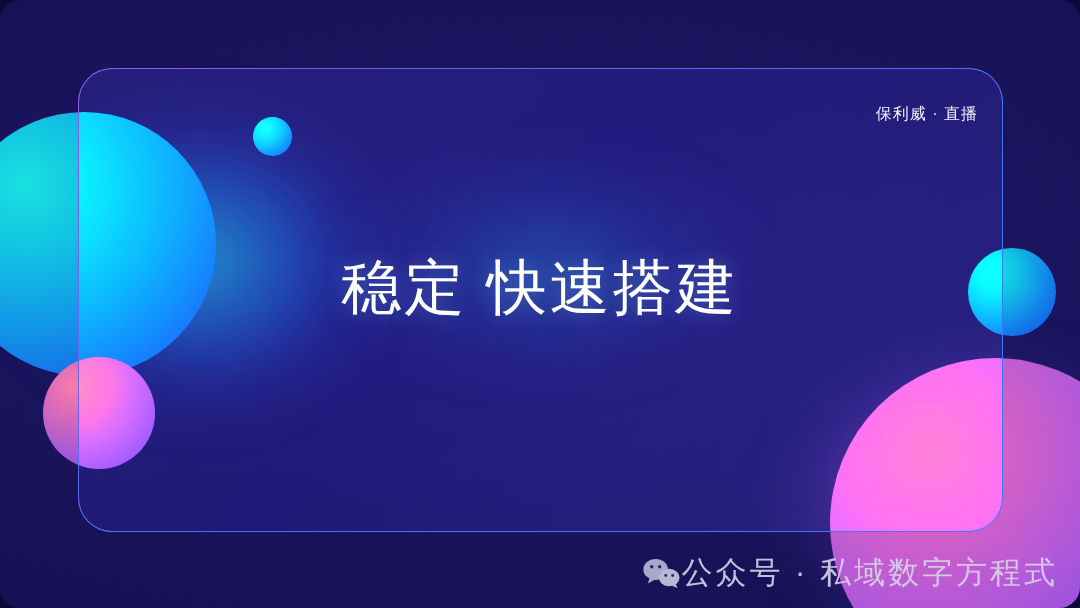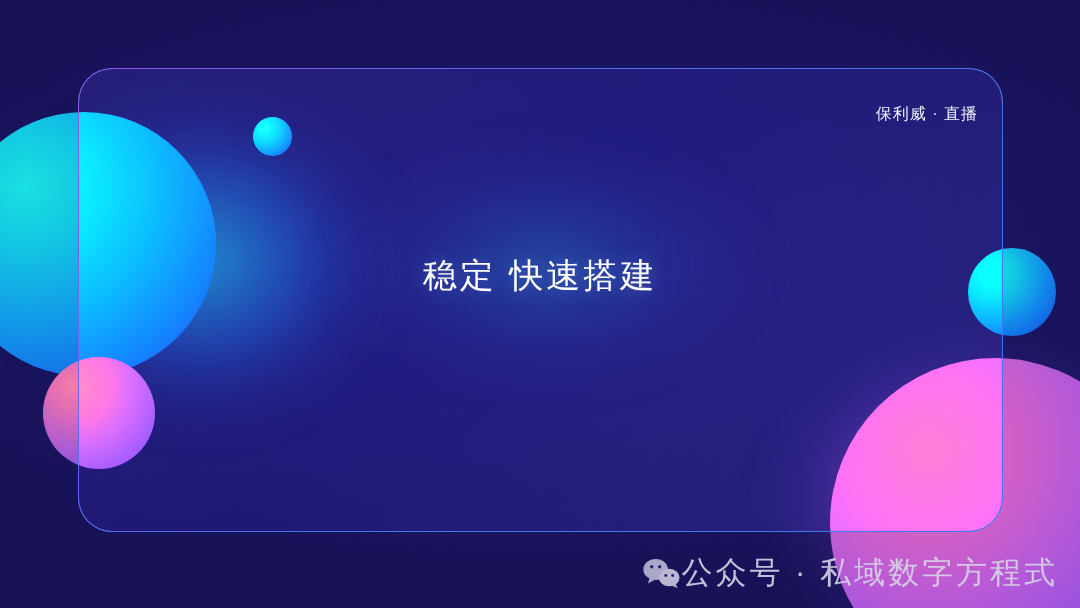--- a/index.html
+++ b/index.html
@@ -7,20 +7,21 @@
     padding: 0;
     background: #0d0a3a;
   }
   #stage {
     position: relative;
     width: 1080px;
     height: 608px;
     overflow: hidden;
     background: #191360;
     font-family: "Liberation Sans", "DejaVu Sans", sans-serif;
+    border-radius: 21px;
   }
 
   
   .bg-base {
     position: absolute;
     inset: 0;
     background:
       radial-gradient(120% 90% at 50% 45%, #1d1868 0%, #171257 55%, #141050 100%);
   }
 
@@ -166,21 +167,21 @@
     font-size: 86px;
     font-weight: bold;
     line-height: 1.0;
     color: #ffffff;
     letter-spacing: 4px;
     margin: 0;
     text-shadow: 0 0 26px rgba(120,180,255,0.45);
   }
   .sub-title {
     margin: 22px 0 0 0;
-    font-size: 34px;
+    font-size: 60px;
     font-weight: 500;
     line-height: 1.0;
     color: #ffffff;
     letter-spacing: 3px;
     text-shadow: 0 0 20px rgba(120,180,255,0.4);
   }
 
   
   .footer {
     position: absolute;

